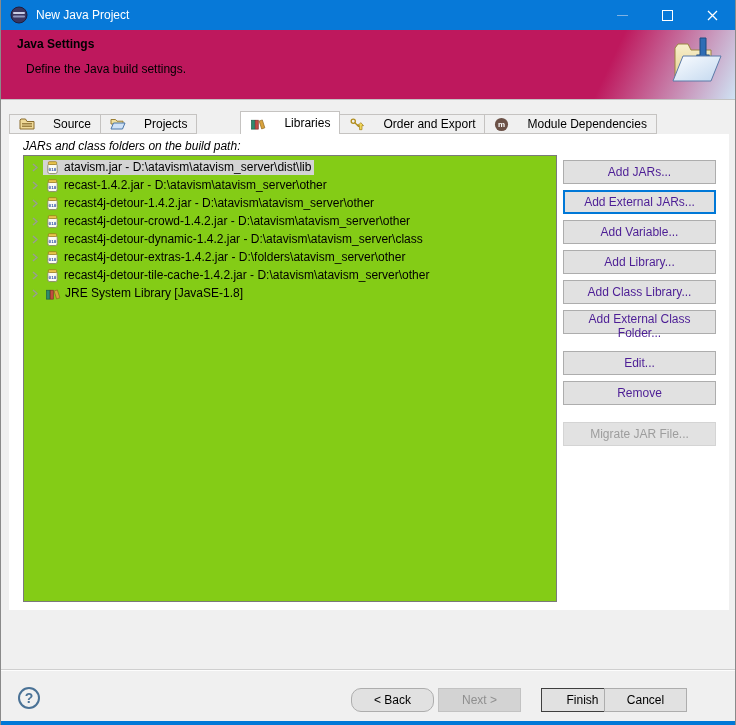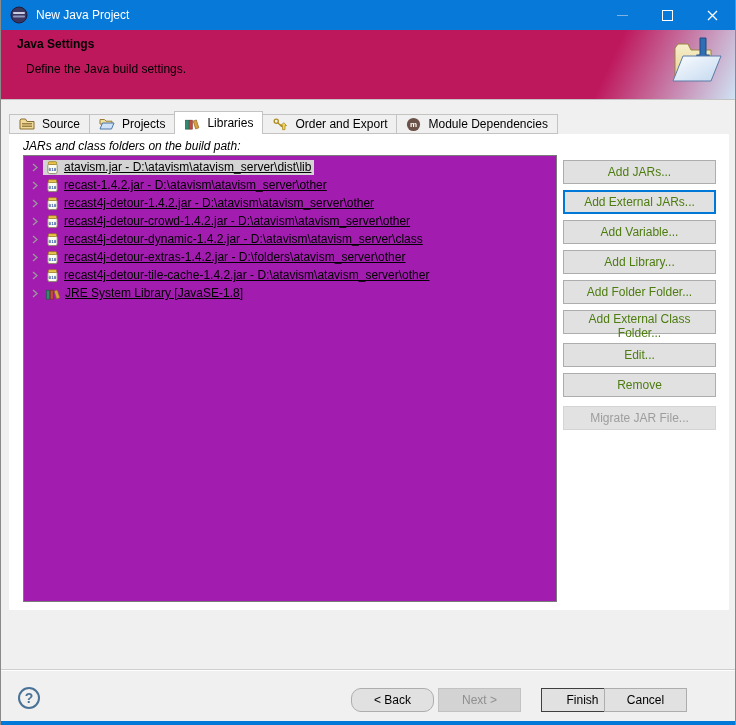--- a/index.html
+++ b/index.html
@@ -21,44 +21,44 @@
   .banner{position:absolute;top:30px;left:0;right:0;height:69px;background:#be185d;
           border-bottom:1px solid #c3c3c3;box-sizing:content-box;}
   .banner .grad{position:absolute;right:0;top:0;width:170px;height:100%;
           background:linear-gradient(115deg,rgba(207,227,244,0) 30%,var(--banner-gradient) 100%);}
   .banner h1{margin:0;position:absolute;left:16px;top:7px;font-size:12px;font-weight:bold;}
   .banner p{margin:0;position:absolute;left:25px;top:32px;font-size:12px;}
   .banner .wizard-icon{position:absolute;right:12px;top:5px;}
 
   
   .tabs-row{position:absolute;top:111px;left:8px;display:flex;align-items:flex-end;height:23px;z-index:3;}
-  .tab{display:flex;align-items:center;gap:7px;padding:0 9px;height:20px;background:#f0f0f0;
+  .tab{display:flex;align-items:center;gap:18px;padding:0 9px;height:20px;background:#f0f0f0;
        border:1px solid #c5c3c1;margin-right:-1px;box-sizing:border-box;white-space:nowrap;cursor:default;}
-  .tab.selected{height:23px;background:#fff;border-bottom:none;z-index:4;}
+  .tab.selected{height:23px;background:#fff;border-bottom:none;z-index:4;margin-left:44px;}
   .tab-icon{display:flex;align-items:center;}
   .tab-label{font-size:12px;}
 
   
   .content{position:absolute;top:134px;left:8px;width:720px;height:476px;background:#fff;z-index:2;}
   .list-label{position:absolute;left:14px;top:5px;font-style:italic;}
-  .jar-list{position:absolute;left:14px;top:21px;width:534px;height:447px;background:#a21caf;
-            border:1px solid #7a7a7a;box-sizing:border-box;overflow:hidden;padding-top:2px;text-decoration:underline;}
+  .jar-list{position:absolute;left:14px;top:21px;width:534px;height:447px;background:#84cc16;
+            border:1px solid #7a7a7a;box-sizing:border-box;overflow:hidden;padding-top:2px;}
   .list-row{display:flex;align-items:center;height:18px;white-space:nowrap;}
   .chevron{width:10px;margin-left:7px;display:flex;align-items:center;}
   .row-body{display:flex;align-items:center;gap:4px;padding:0 3px 0 2px;margin-left:2px;}
   .list-row.selected .row-body{background:var(--selection);}
   .row-icon{display:flex;align-items:center;}
   .row-label{font-size:12px;}
 
   
   .side-col{position:absolute;left:554px;top:26px;width:153px;display:flex;flex-direction:column;}
   .side-btn{height:24px;margin-top:6px;background:#e1e1e1;border:1px solid #adadad;
-            font-family:"Liberation Sans",sans-serif;font-size:12px;color:#4d7c0f;box-sizing:border-box;cursor:default;}
+            font-family:"Liberation Sans",sans-serif;font-size:12px;color:#4c1d95;box-sizing:border-box;cursor:default;}
   .side-btn:first-child{margin-top:0;}
-  .side-btn.new-group{margin-top:9px;}
+  .side-btn.new-group{margin-top:17px;}
   .side-btn.focused{border:2px solid var(--accent);}
   .side-btn.disabled{background:#e2e2e2;border-color:#d4d4d4;color:var(--disabled-text);}
 
   
   .footer-sep{position:absolute;top:669px;left:0;right:0;height:1px;background:#cfcfcf;border-bottom:1px solid #fdfdfd;}
   .help-btn{position:absolute;left:17px;top:687px;width:22px;height:22px;border-radius:50%;
             border:2px solid #4a7296;color:#4a7296;font-weight:bold;font-size:14px;
             display:flex;align-items:center;justify-content:center;background:transparent;cursor:default;}
   .footer-btn{position:absolute;top:688px;width:83px;height:24px;background:#e1e1e1;border:1px solid #adadad;
             font-family:"Liberation Sans",sans-serif;font-size:12px;box-sizing:border-box;cursor:default;}
@@ -310,21 +310,21 @@
             </span>
       <span class="row-label">JRE System Library [JavaSE-1.8]</span>
     </span>
   </div>
       </div>
     <div class="side-col">
         <button class="side-btn">Add JARs...</button>
         <button class="side-btn focused">Add External JARs...</button>
         <button class="side-btn">Add Variable...</button>
         <button class="side-btn">Add Library...</button>
-        <button class="side-btn">Add Folder Folder...</button>
+        <button class="side-btn">Add Class Library...</button>
         <button class="side-btn">Add External Class Folder...</button>
         <button class="side-btn new-group">Edit...</button>
         <button class="side-btn">Remove</button>
         <button class="side-btn new-group disabled" disabled="">Migrate JAR File...</button>
       </div>
   </div>
 
   <div class="footer-sep"></div>
   <button class="help-btn">
       <span>?</span>

